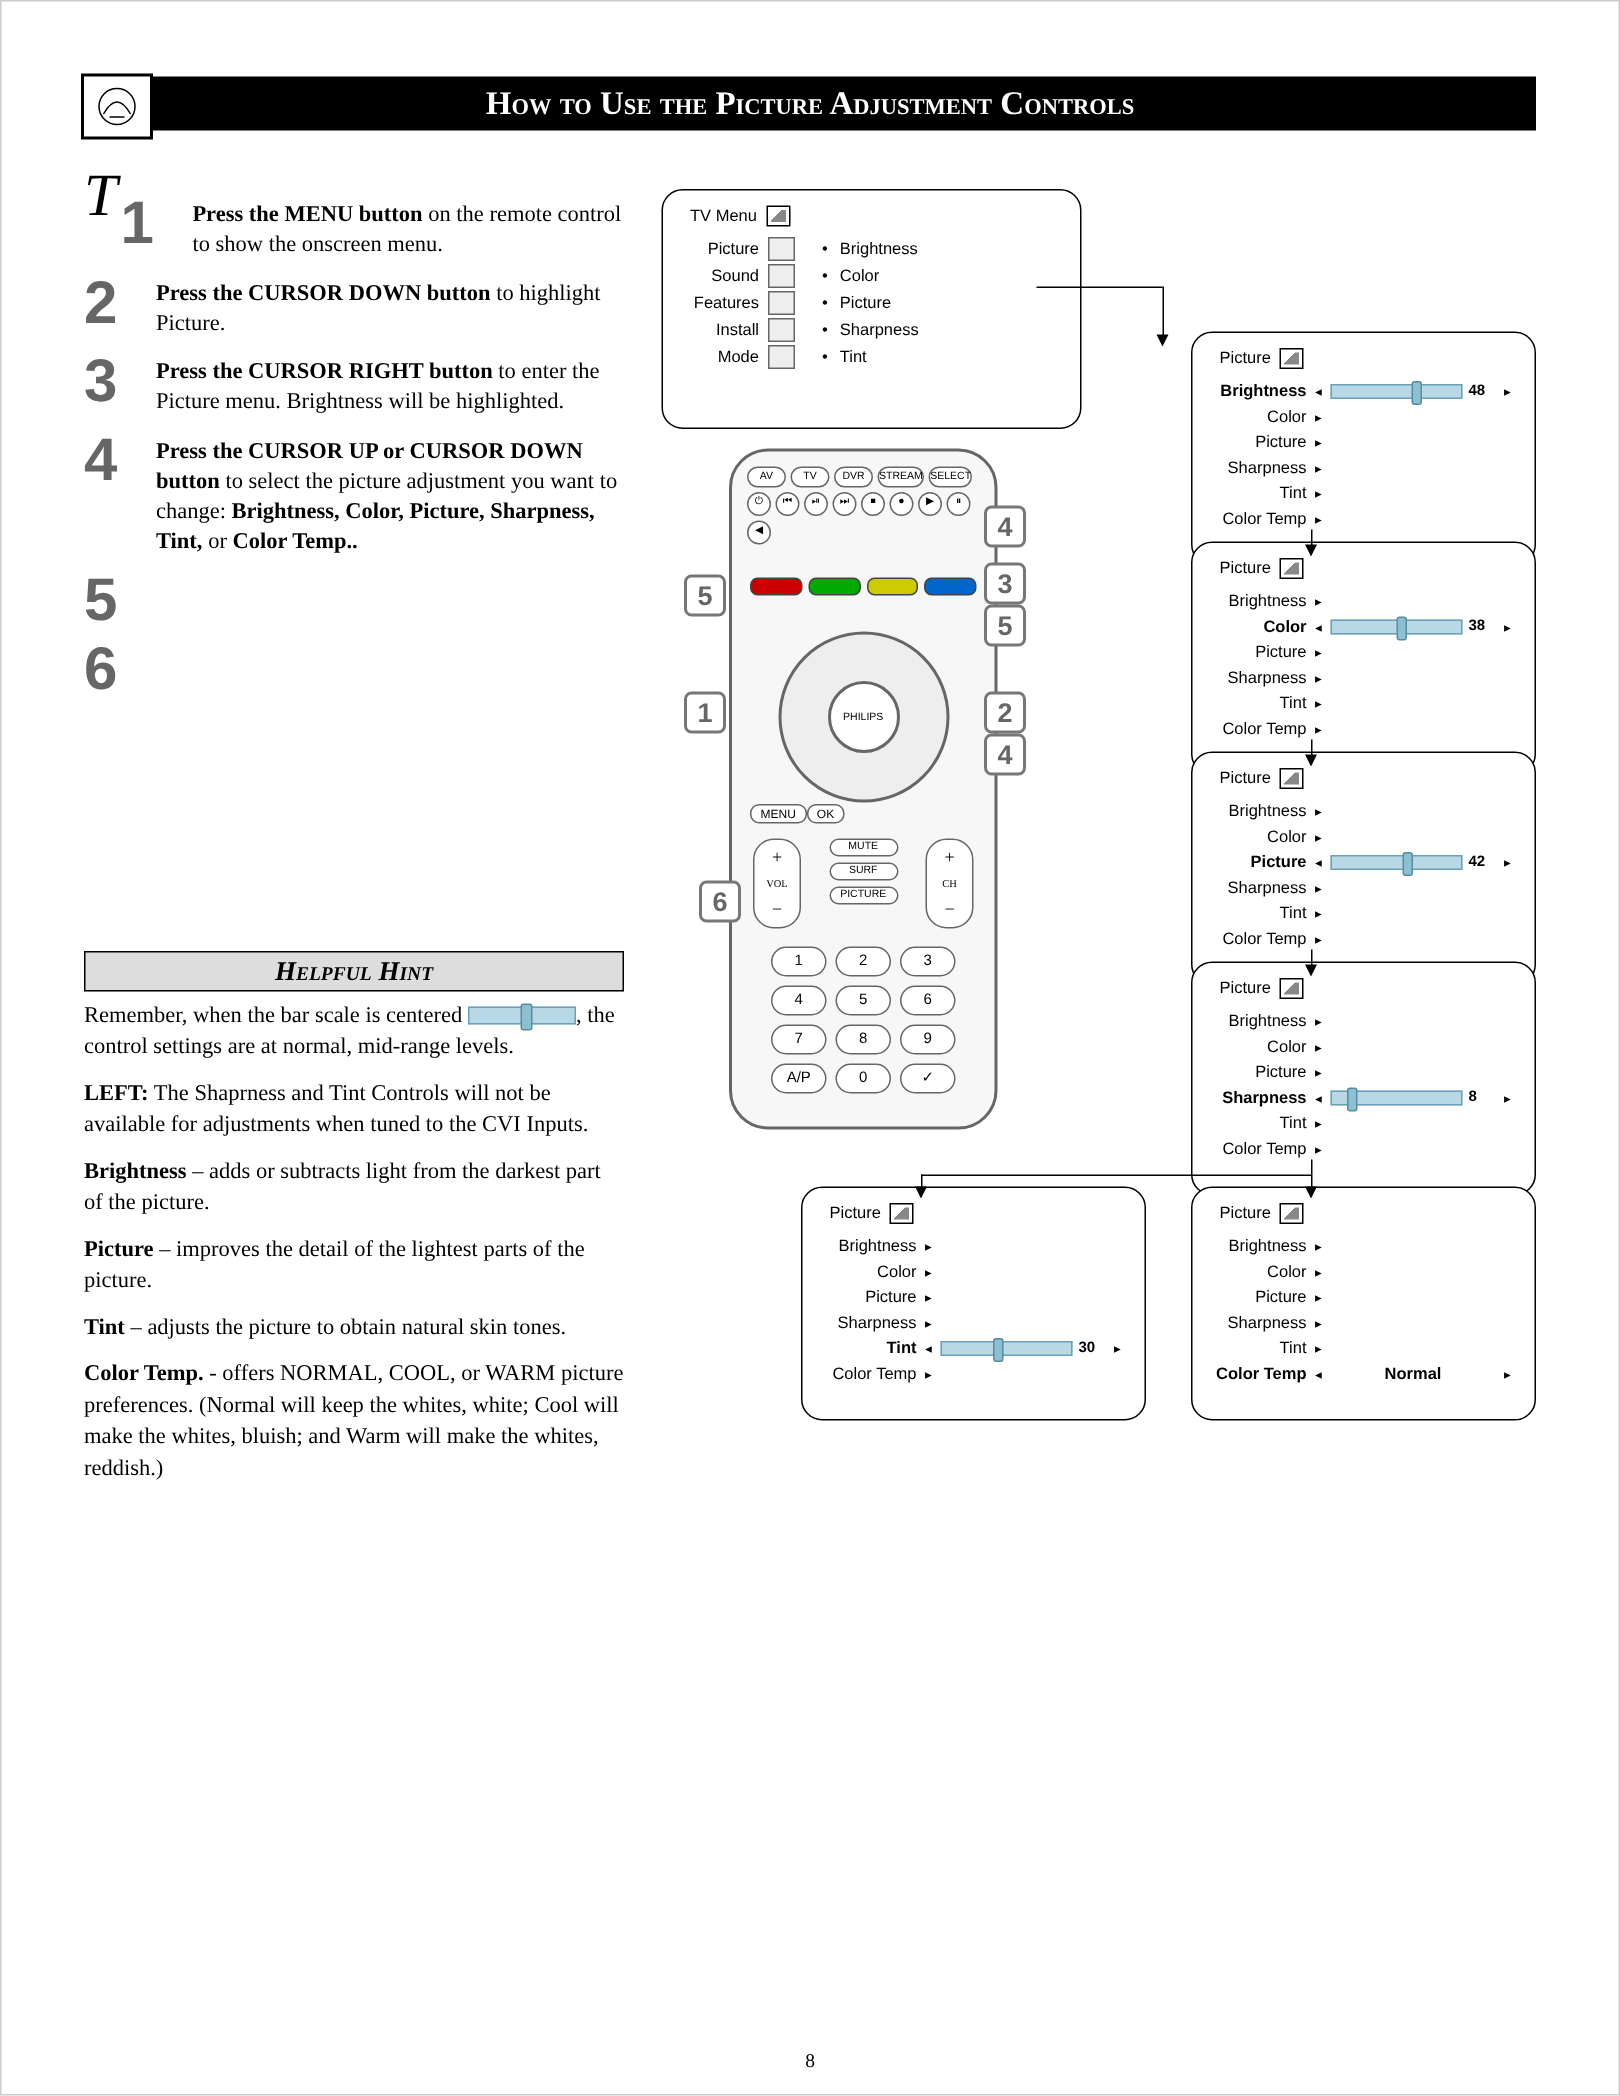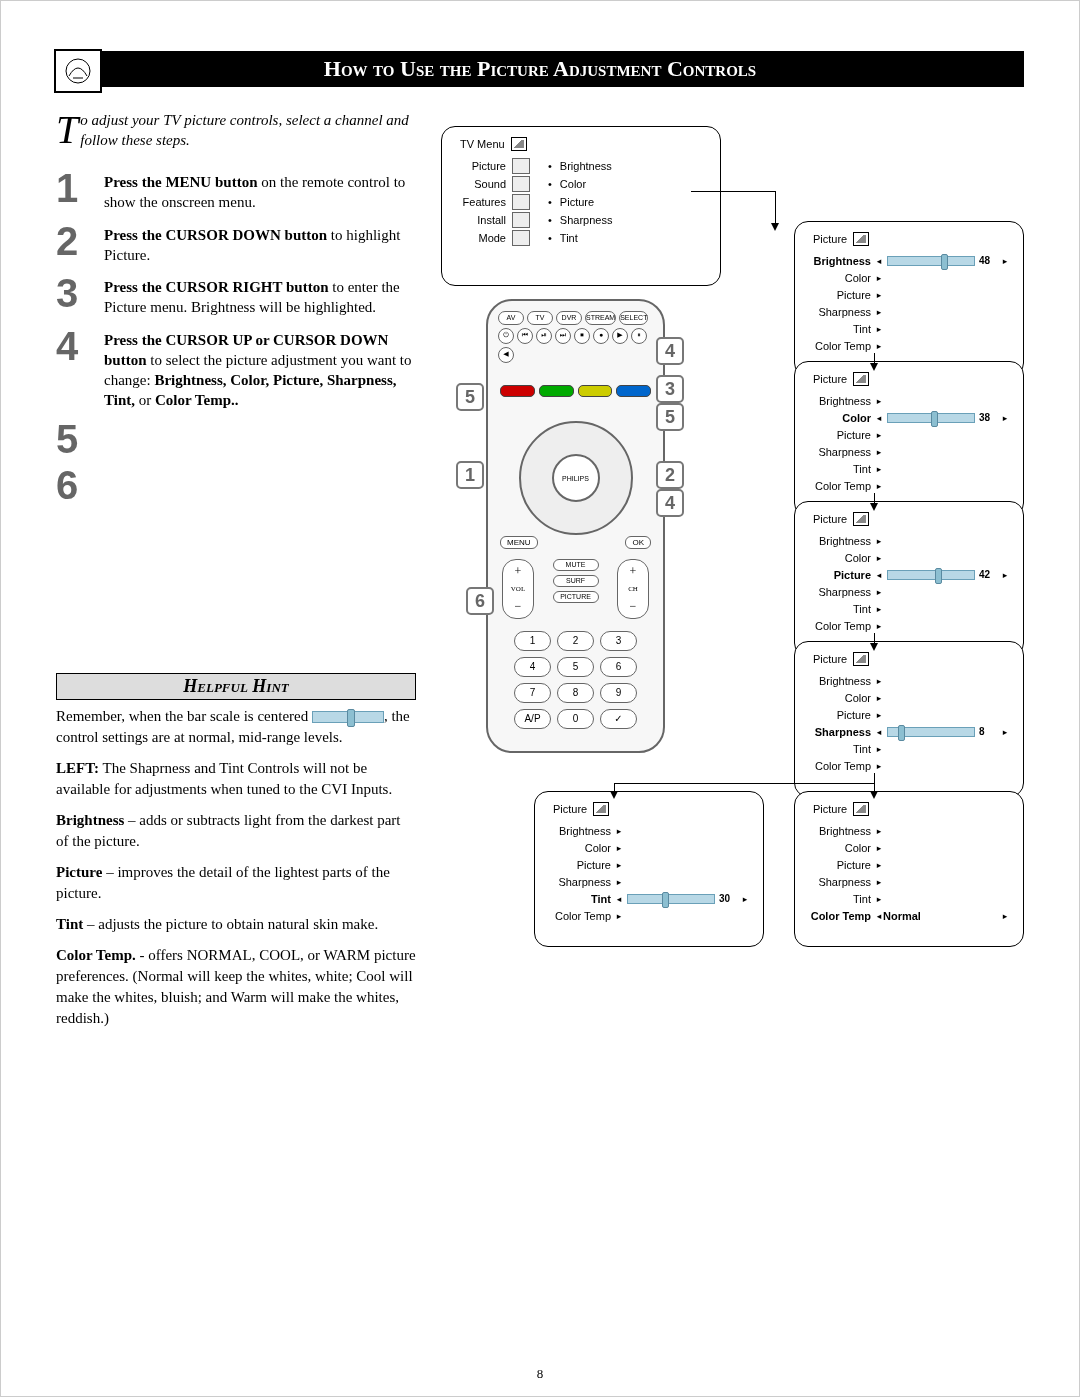--- a/index.html
+++ b/index.html
@@ -269,21 +269,21 @@
   }
   .remote .dpad .center{
     position:absolute; top:50%; left:50%; transform:translate(-50%,-50%);
     width:44px; height:44px; border:2px solid #666; border-radius:50%;
     background:#fff;
     font-size:7px; display:flex; align-items:center; justify-content:center;
     font-family:Arial,sans-serif;
   }
   .remote .menu-ok {
     position:absolute; top:235px; left:12px; right:12px;
-    display:flex; justify-content:space-between;
+    display:flex; justify-content:flex-start;
     font-size:8px; font-family:Arial,sans-serif;
   }
   .remote .menu-ok span{ border:1px solid #666; border-radius:6px; padding:1px 6px; background:#fff;}
   .remote .rockers {
     position:absolute; top:258px; left:14px; right:14px; height:60px;
     display:flex; justify-content:space-between; align-items:stretch;
   }
   .remote .rocker {
     width:30px; border:1px solid #666; border-radius:14px;
     display:flex; flex-direction:column; justify-content:space-between;
@@ -343,21 +343,21 @@
           <path d="M10 22 L20 22" stroke="#000" stroke-width="1"></path>
         </svg>
     </div>
     <span class="title-text">How to Use the Picture Adjustment Controls</span>
   </div>
 
   <div class="cols">
     <div class="left-col">
 
       <div class="intro">
-        <span class="dropcap">T</span><span>o adjust your TV picture controls, select a channel and follow these steps.</span>
+        <span class="dropcap">T</span>
       </div>
 
       <div class="steps">
         <div class="step">
           <div class="step-num">1</div>
           <div class="step-text"><span class="b">Press the MENU button</span><span> on the remote control to show the onscreen menu.</span></div>
         </div>
         <div class="step">
           <div class="step-num">2</div>
           <div class="step-text"><span class="b">Press the CURSOR DOWN button</span><span> to highlight Picture.</span></div>
@@ -378,21 +378,21 @@
         </div>
       </div>
 
       <div class="hint-box">
         <div class="hint-title">Helpful Hint</div>
         <div class="hint-body">
           <p><span>Remember, when the bar scale is centered </span><span class="bar-inline"></span><span>, the control settings are at normal, mid-range levels.</span></p>
           <p><span class="b" style="font-weight:bold">LEFT:</span><span> The Shaprness and Tint Controls will not be available for adjustments when tuned to the CVI  Inputs.</span></p>
           <p><span style="font-weight:bold">Brightness</span><span> – adds or subtracts light from the darkest part of the picture.</span></p>
           <p><span style="font-weight:bold">Picture</span><span> – improves the detail of the lightest parts of the picture.</span></p>
-          <p><span style="font-weight:bold">Tint</span><span> – adjusts the picture to obtain natural skin make.</span></p>
+          <p><span style="font-weight:bold">Tint</span><span> – adjusts the picture to obtain natural skin tones.</span></p>
           <p><span style="font-weight:bold">Color Temp.</span><span> - offers NORMAL, COOL, or WARM picture preferences. (Normal will keep the whites, white; Cool will make the whites, bluish; and Warm will make the whites, reddish.)</span></p>
         </div>
       </div>
     </div>
 
     <div class="right-col" style="height:900px;">
 
       <div class="panel tvmenu">
         <div class="panel-title">
             <span>TV Menu</span>
@@ -709,21 +709,21 @@
             <span class="lbl">Sharpness</span>
             <span class="tri">▸</span>
           </div>
           <div class="row">
             <span class="lbl">Tint</span>
             <span class="tri">▸</span>
           </div>
           <div class="row">
             <span class="lbl bold">Color Temp</span>
             <span class="tri">◂</span>
-            <span style="flex: 1 1 0%; font-weight: bold;">Normal</span>
+            <span style="flex: 1 1 0%; text-align: center; font-weight: bold;">Normal</span>
             <span class="tri">▸</span>
           </div>
         </div>
 
       <div class="connector-line" style="left:265px; top:80px; width:84px;"></div>
       <div class="connector-v" style="left:349px; top:80px; height:34px;"></div>
       <div class="arrow-down" style="left:345px; top:112px;"></div>
 
       <div class="connector-v" style="left:448px; top:242px; height:12px;"></div>
       <div class="arrow-down" style="left:444px; top:252px;"></div>

